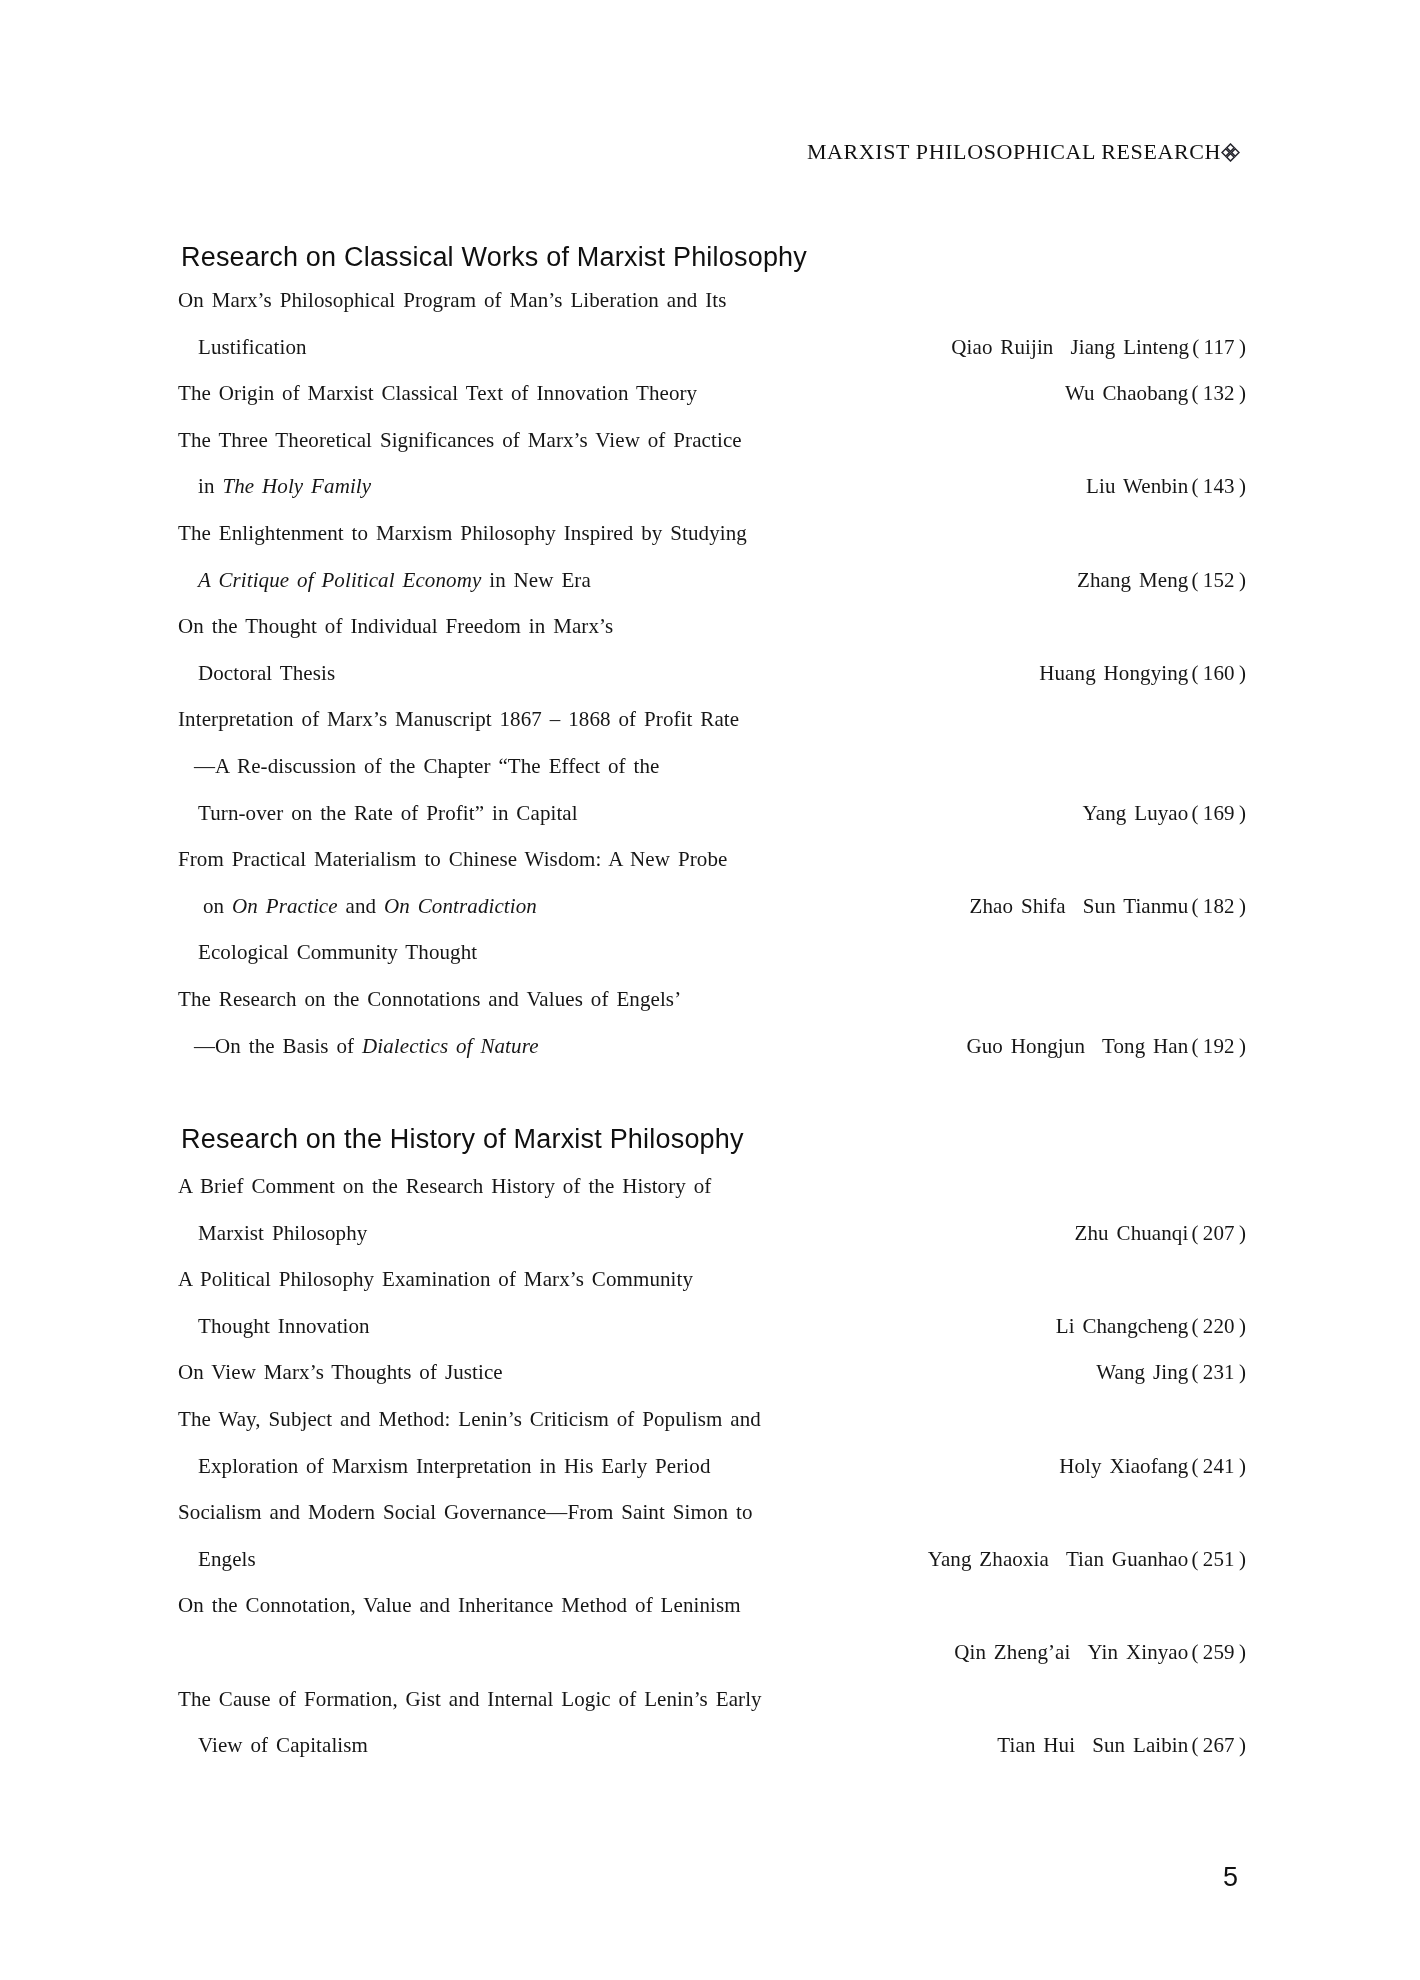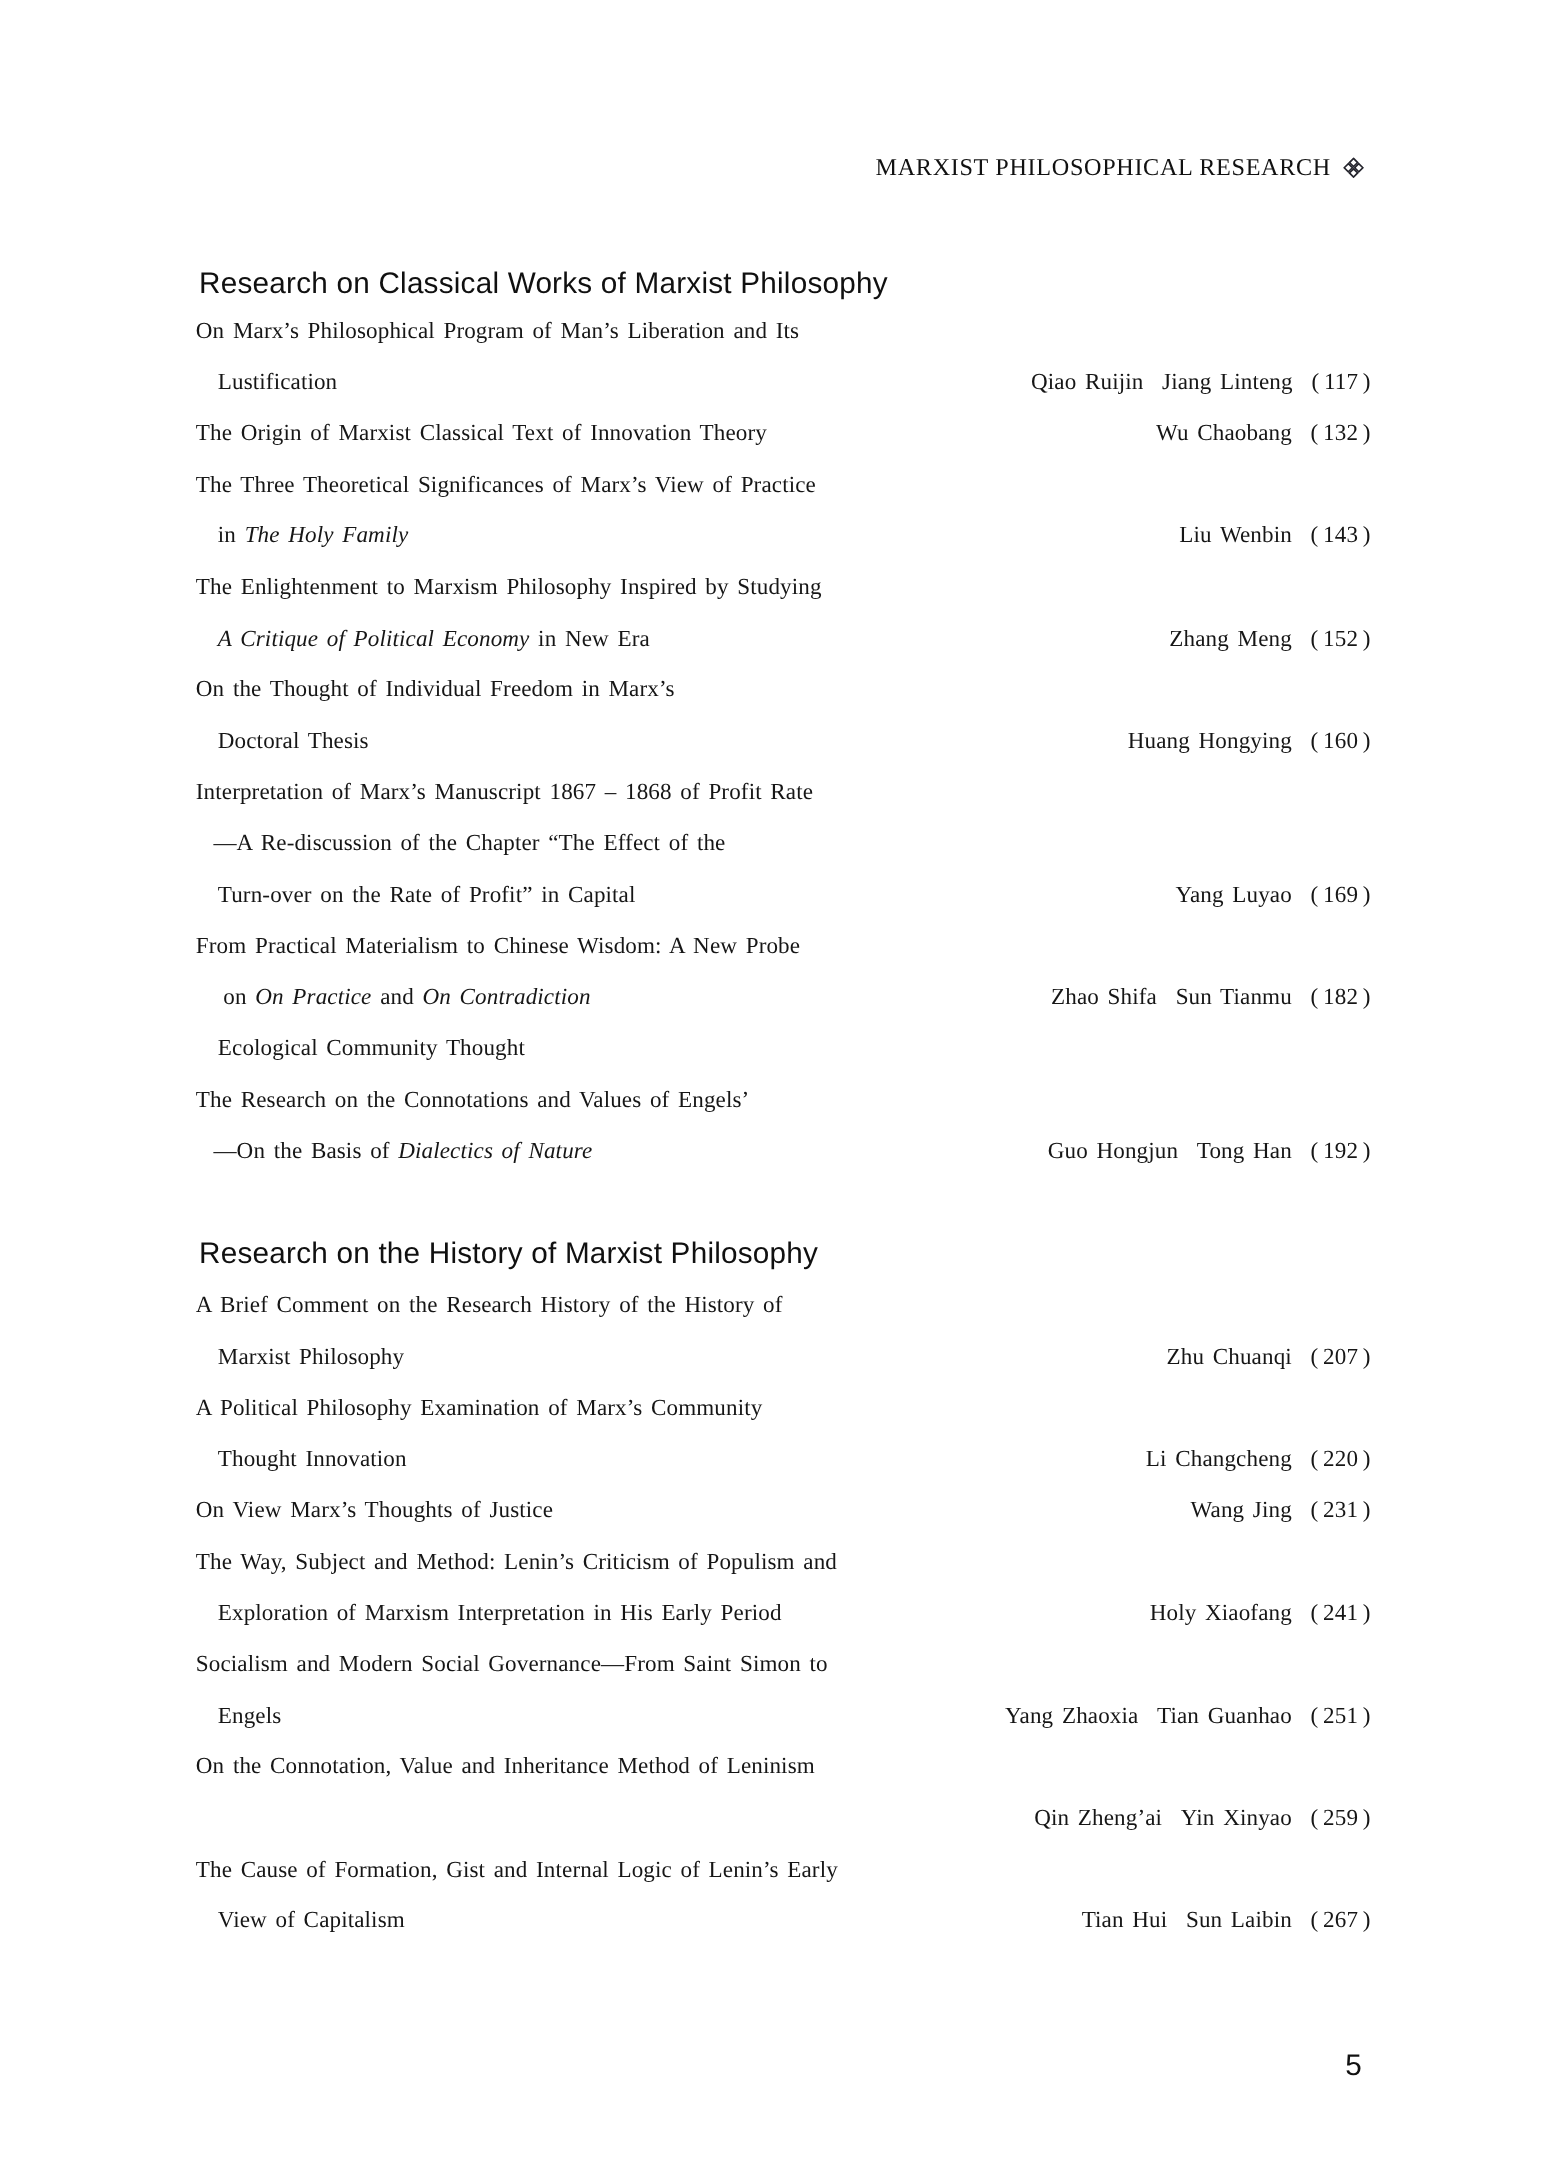--- a/index.html
+++ b/index.html
@@ -7,21 +7,21 @@
     position:relative;
     width:1420px;height:1980px;
     background:#ffffff;
     color:#161616;
     font-family:"Liberation Serif","DejaVu Serif",serif;
     overflow:hidden;
   }
   
   .running-header{
     position:absolute;top:140px;right:180px;
-    display:flex;align-items:center;gap:11px;
+    display:flex;align-items:center;
   }
   .journal{
     font-size:22px;letter-spacing:0.6px;line-height:24px;
     color:#111;white-space:nowrap;
   }
   .ornament{display:block;}
   
   .section-heading{
     position:absolute;left:178px;margin:3px;
     font-family:"Liberation Sans","DejaVu Sans",sans-serif;
@@ -40,21 +40,21 @@
     word-spacing:2.5px;letter-spacing:0.1px;
   }
   .toc-left{display:inline-block;}
   .ind-0{padding-left:0;}
   .ind-1{padding-left:20px;}
   .ind-d{padding-left:16px;}
   .ind-2{padding-left:25px;}
   .it{font-style:italic;}
   .toc-right{margin-left:auto;display:inline-flex;align-items:baseline;}
   .author + .author{margin-left:17px;}
-  .page-ref{margin-left:17px;}
+  .page-ref{margin-left:3px;}
   .page-number{
     position:absolute;top:1862px;right:182px;
     font-family:"Liberation Sans","DejaVu Sans",sans-serif;
     font-size:27px;line-height:30px;color:#111;
   }
 </style>
 </head>
 <body>
 
 <div class="page">

